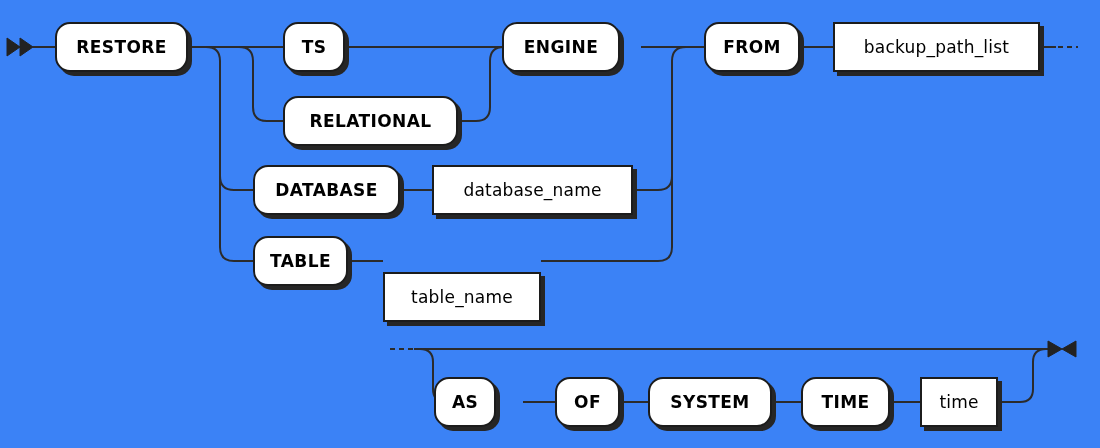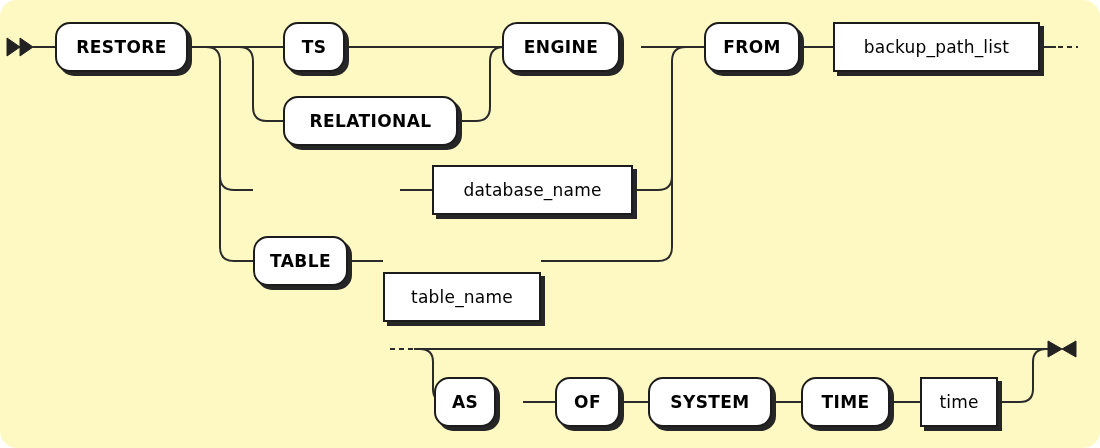--- a/index.html
+++ b/index.html
@@ -4,24 +4,23 @@
 <style>
   html, body {
     margin: 0;
     padding: 0;
     background: #ffffff;
   }
   .diagram {
     position: relative;
     width: 1100px;
     height: 448px;
-    background: #fef9c3;
+    background: #3b82f6;
     font-family: "DejaVu Sans", "Liberation Sans", sans-serif;
     overflow: hidden;
-    border-radius: 17px;
   }
   .rails {
     position: absolute;
     left: 0;
     top: 0;
     width: 1100px;
     height: 448px;
   }
   .rails path {
     fill: none;
@@ -107,20 +106,21 @@
   </svg>
 
   <div class="node kw" style="left:55px;  top:22px;  width:133px; height:50px;">RESTORE</div>
   <div class="node kw" style="left:283px; top:22px;  width:62px;  height:50px;">TS</div>
   <div class="node kw" style="left:502px; top:22px;  width:118px; height:50px;">ENGINE</div>
   <div class="node nt" style="left:833px; top:22px;  width:207px; height:50px;">backup_path_list</div>
   <div class="node kw" style="left:704px; top:22px;  width:96px;  height:50px;">FROM</div>
 
   <div class="node kw" style="left:283px; top:96px;  width:175px; height:50px;">RELATIONAL</div>
 
+  <div class="node kw" style="left:253px; top:165px; width:147px; height:50px;">DATABASE</div>
   <div class="node nt" style="left:432px; top:165px; width:201px; height:50px;">database_name</div>
 
   <div class="node kw" style="left:253px; top:236px; width:95px;  height:50px;">TABLE</div>
   <div class="node nt" style="left:383px; top:236px; width:158px; height:50px;margin-top:36px;">table_name</div>
 
   <div class="node kw" style="left:434px; top:377px; width:62px;  height:50px;">AS</div>
   <div class="node kw" style="left:555px; top:377px; width:65px;  height:50px;">OF</div>
   <div class="node kw" style="left:648px; top:377px; width:124px; height:50px;">SYSTEM</div>
   <div class="node kw" style="left:801px; top:377px; width:89px;  height:50px;">TIME</div>
   <div class="node nt" style="left:920px; top:377px; width:78px;  height:50px;">time</div>

